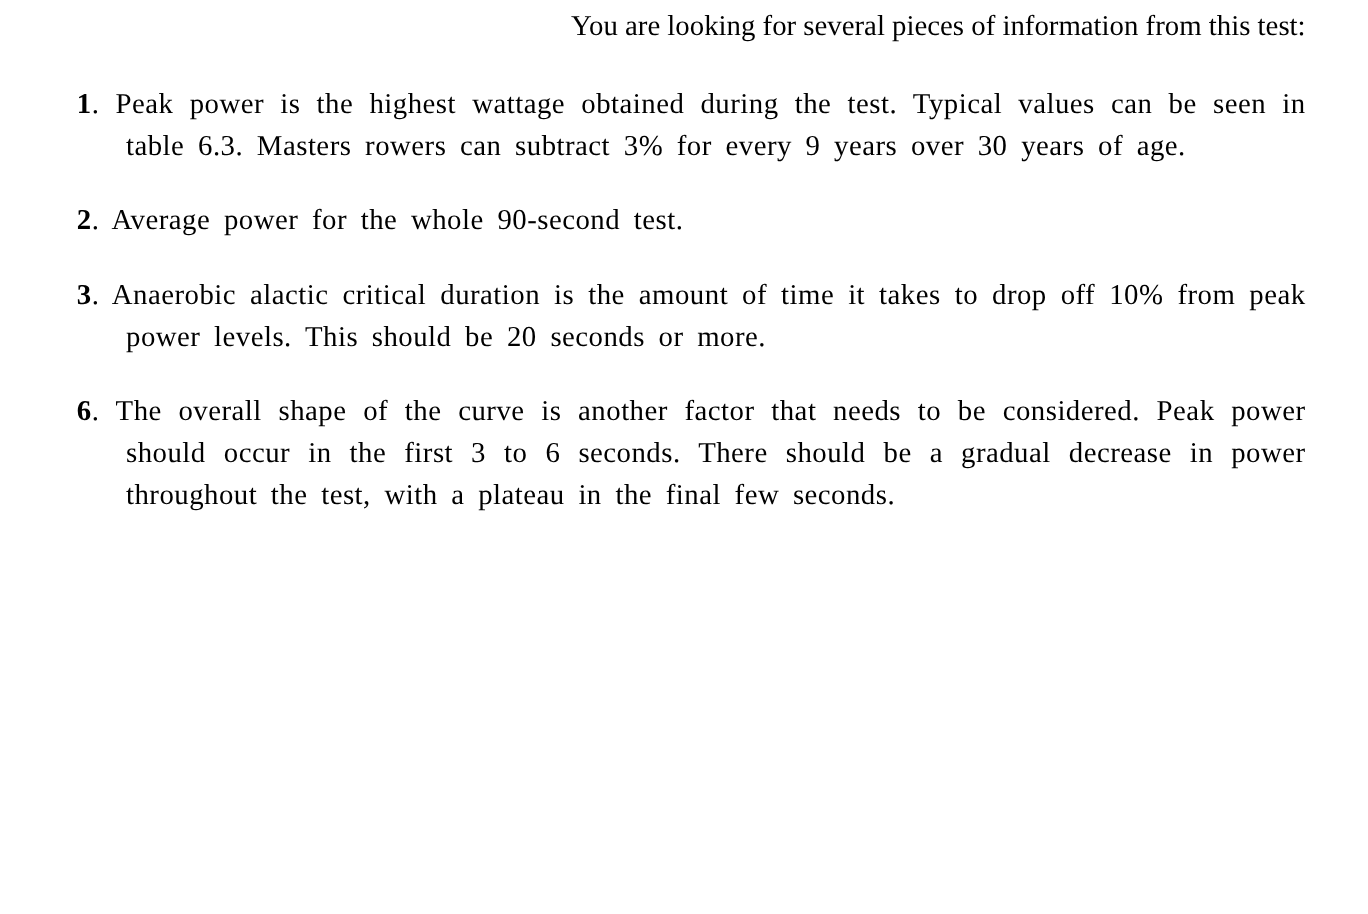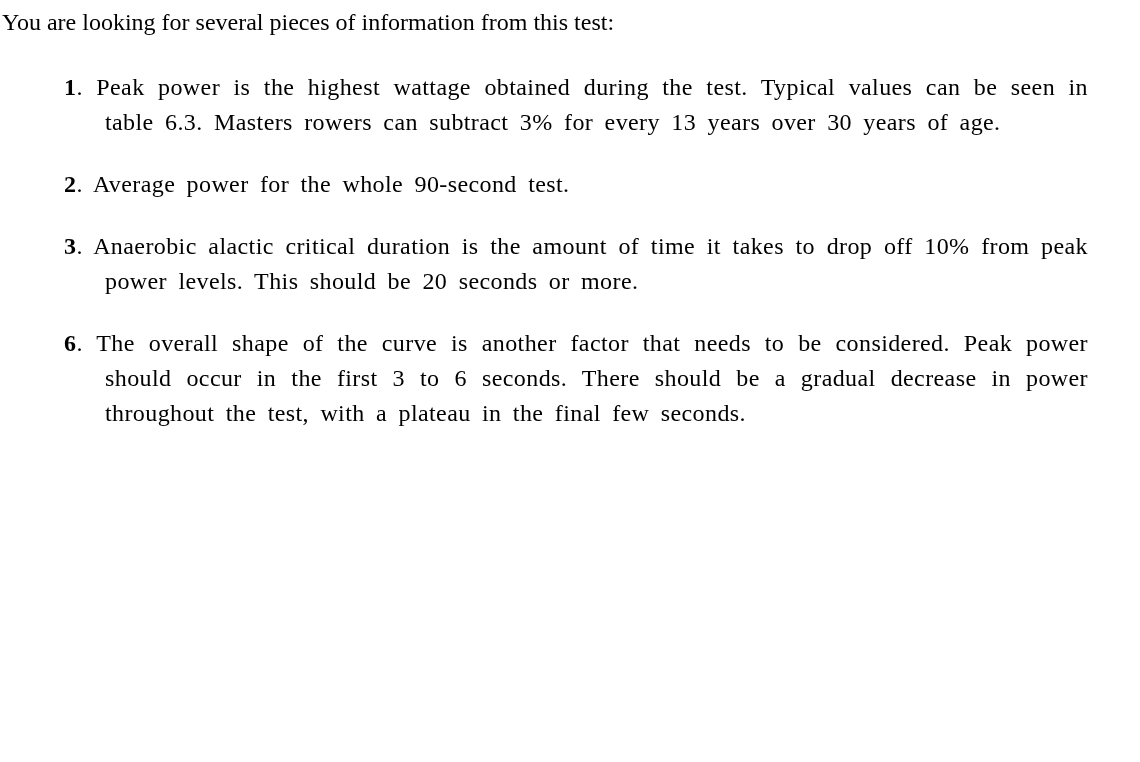--- a/index.html
+++ b/index.html
@@ -14,21 +14,21 @@
     font-family: "Liberation Serif", "DejaVu Serif", serif;
     overflow: hidden;
   }
   .doc {
     padding: 5px 52px 0 2px;
   }
   .intro {
     font-size: 24px;
     line-height: 35px;
     margin: 0 0 30px 0;
-    text-align: left;
+    text-align: right;
   }
   .list {
     margin: 0;
     padding: 0;
   }
   .item {
     font-size: 24px;
     line-height: 35px;
     margin: 0 0 27px 103px;
     text-indent: -41px;
@@ -48,21 +48,21 @@
 </style>
 </head>
 <body style="background: rgb(255, 255, 255); color: rgb(0, 0, 0);">
 
 <div class="doc">
 
   <p class="intro">You are looking for several pieces of information from this test:</p>
 
   <div class="list">
 
-    <div class="item"><span class="num">1</span><span class="sep">. </span><span class="text">Peak power is the highest wattage obtained during the test. Typical values can be seen in table 6.3. Masters rowers can subtract 3% for every 13 years over 30 years of age.</span></div>
+    <div class="item"><span class="num">1</span><span class="sep">. </span><span class="text">Peak power is the highest wattage obtained during the test. Typical values can be seen in table 6.3. Masters rowers can subtract 3% for every 9 years over 30 years of age.</span></div>
 
     <div class="item"><span class="num">2</span><span class="sep">. </span><span class="text">Average power for the whole 90-second test.</span></div>
 
     <div class="item"><span class="num">3</span><span class="sep">. </span><span class="text">Anaerobic alactic critical duration is the amount of time it takes to drop off 10% from peak power levels. This should be 20 seconds or more.</span></div>
 
 
 
     <div class="item"><span class="num">6</span><span class="sep">. </span><span class="text">The overall shape of the curve is another factor that needs to be considered. Peak power should occur in the first 3 to 6 seconds. There should be a gradual decrease in power throughout the test, with a plateau in the final few seconds.</span></div>
 
   </div>

